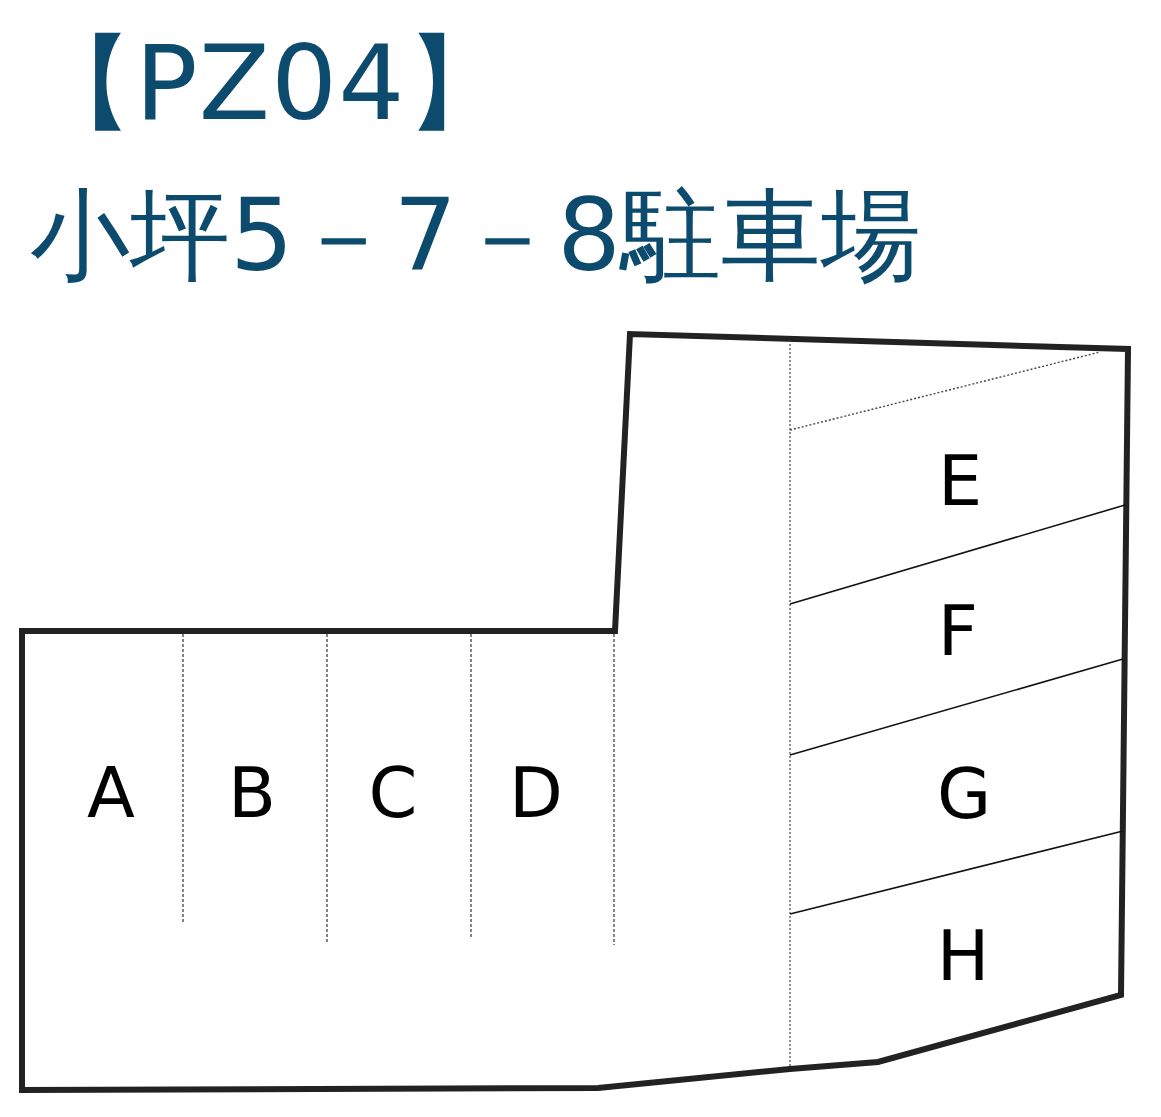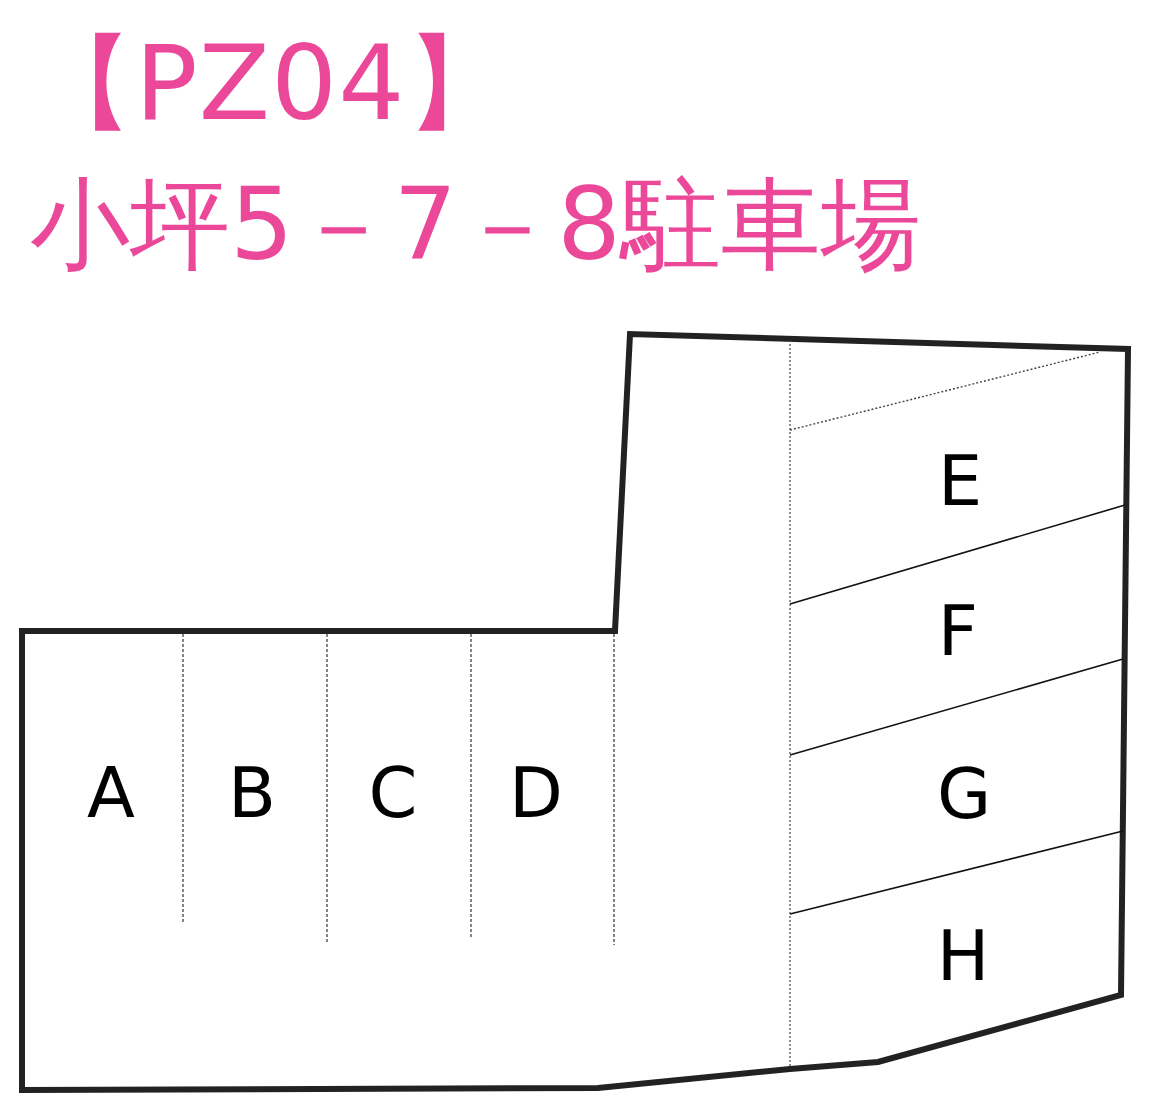--- a/index.html
+++ b/index.html
@@ -12,31 +12,31 @@
       height: 1117px;
       position: relative;
       overflow: hidden;
       font-family: "DejaVu Sans", "Liberation Sans", sans-serif;
       color: #000;
     }
     .title-line {
       position: absolute;
       left: 30px;
       white-space: nowrap;
-      color: #ec4899;
+      color: #0c4a6e;
       font-weight: normal;
       letter-spacing: 1px;
     }
     #title-code {
       top: 18px;
       font-size: 104px;
       line-height: 130px;
     }
     #title-name {
-      top: 165px;
+      top: 176px;
       font-size: 100px;
       line-height: 120px;
       letter-spacing: 0px;
       text-align: center;
     }
     svg.diagram {
       position: absolute;
       left: 0;
       top: 0;
     }

